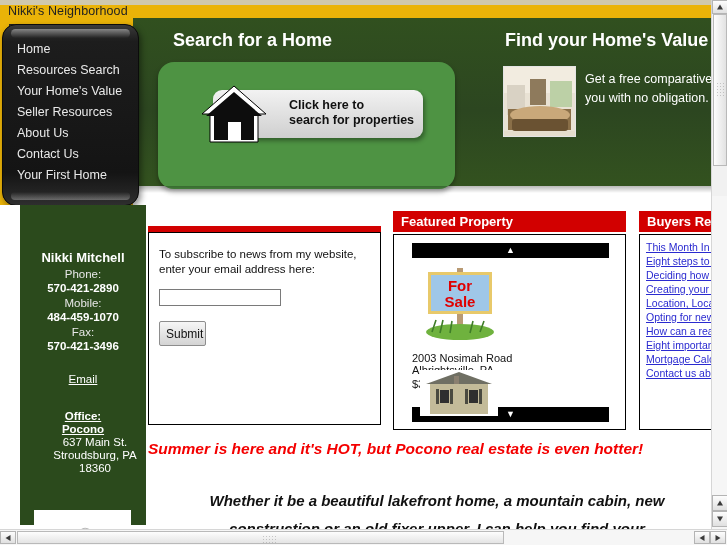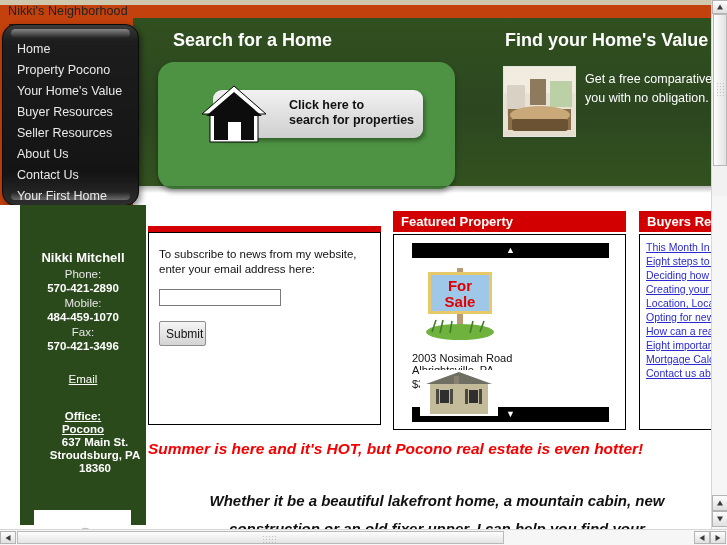--- a/index.html
+++ b/index.html
@@ -5,21 +5,21 @@
   html,body{margin:0;padding:0;}
   body{
     width:727px;height:545px;overflow:hidden;position:relative;
     background:#ffffff;
     font-family:"Liberation Sans", sans-serif;
     font-size:12px;color:#000;
   }
   #root{position:absolute;left:0;top:0;width:727px;height:545px;overflow:hidden;}
 
   
-  .header-frame{position:absolute;left:0;top:0;width:711px;height:205px;overflow:hidden;background:#c2410c;}
+  .header-frame{position:absolute;left:0;top:0;width:711px;height:205px;overflow:hidden;background:#eab308;}
   .hdr-title{position:absolute;left:8px;top:4px;font-size:12.5px;color:#222;white-space:nowrap;letter-spacing:.1px;}
   .hdr-tagline{position:absolute;left:8px;top:22px;font-size:12.5px;color:#222;white-space:nowrap;}
   .hdr-tanstrip{position:absolute;left:0;top:0;width:711px;height:5px;background:#cfc8ad;}
 
   .banner{position:absolute;left:133px;top:18px;width:578px;height:168px;background:#2f4a20;
           background-image:linear-gradient(180deg,#31501f 0%,#2c4620 55%,#33521f 100%);}
   .banner-shadow{position:absolute;left:133px;top:186px;width:578px;height:7px;
           background:linear-gradient(180deg,rgba(0,0,0,.28),rgba(0,0,0,0));}
   .banner-white-strip{position:absolute;left:133px;top:150px;width:578px;height:55px;background:#ffffff;}
 
@@ -50,21 +50,21 @@
   
   .sidebar{position:absolute;left:20px;top:205px;width:126px;height:320px;background:#2b4a1c;}
   .sb-pad{position:absolute;left:0;top:0;width:126px;}
   .sb-name{margin-top:45px;text-align:center;font-size:13px;font-weight:bold;color:#ffffff;}
   .sb-lbl{text-align:center;font-size:11.5px;color:#e8e8e8;margin-top:3px;}
   .sb-val{text-align:center;font-size:11.5px;font-weight:bold;color:#ffffff;margin-top:2px;}
   .sb-email{text-align:center;margin-top:20px;}
   .sb-email a{font-size:11.5px;color:#ffffff;text-decoration:underline;cursor:pointer;}
   .sb-office{text-align:center;margin-top:24px;font-size:11.5px;font-weight:bold;color:#ffffff;text-decoration:underline;}
   .sb-office2{text-align:center;font-size:11.5px;font-weight:bold;color:#ffffff;text-decoration:underline;margin-top:1px;}
-  .sb-addr{text-align:center;font-size:11.5px;font-weight:bold;color:#ffffff;margin-top:1px;padding-left:24px;}
+  .sb-addr{text-align:center;font-size:11.5px;font-weight:normal;color:#ffffff;margin-top:1px;padding-left:24px;}
   .sb-logo{position:absolute;left:14px;top:305px;width:97px;height:42px;background:#ffffff;overflow:hidden;}
 
   
   .panel-title{position:absolute;height:21px;background:#d20000;color:#ffffff;font-size:13px;font-weight:bold;
       line-height:21px;padding-left:8px;box-sizing:border-box;white-space:nowrap;}
   .panel-body{position:absolute;background:#ffffff;border:1px solid #000000;box-sizing:border-box;}
 
   .subscribe-title{left:148px;top:226px;width:233px;}
   .subscribe-body{left:148px;top:232px;width:233px;height:193px;}
   .sub-copy{position:absolute;left:10px;top:14px;width:210px;font-size:11.5px;color:#111;line-height:15px;}
@@ -156,23 +156,22 @@
       </div>
       <div class="value-copy">Get a free comparative market analysis sent to you with no obligation.</div>
     </div>
     <div class="banner-shadow"></div>
 
     <div class="navbox">
       <div class="nav-gloss"></div>
       <div class="nav-gloss-b"></div>
       <div class="nav-list">
         <span class="nav-item">Home</span>
-        <span class="nav-item">Property Pocono</span>
+        <span class="nav-item">Resources Search</span>
         <span class="nav-item">Your Home's Value</span>
-        <span class="nav-item">Buyer Resources</span>
         <span class="nav-item">Seller Resources</span>
         <span class="nav-item">About Us</span>
         <span class="nav-item">Contact Us</span>
         <span class="nav-item">Your First Home</span>
       </div>
     </div>
   </div>
 
   <div class="vsb-inner">
     <div class="arw up" style="left:0;top:0;width:16px;height:14px;">

